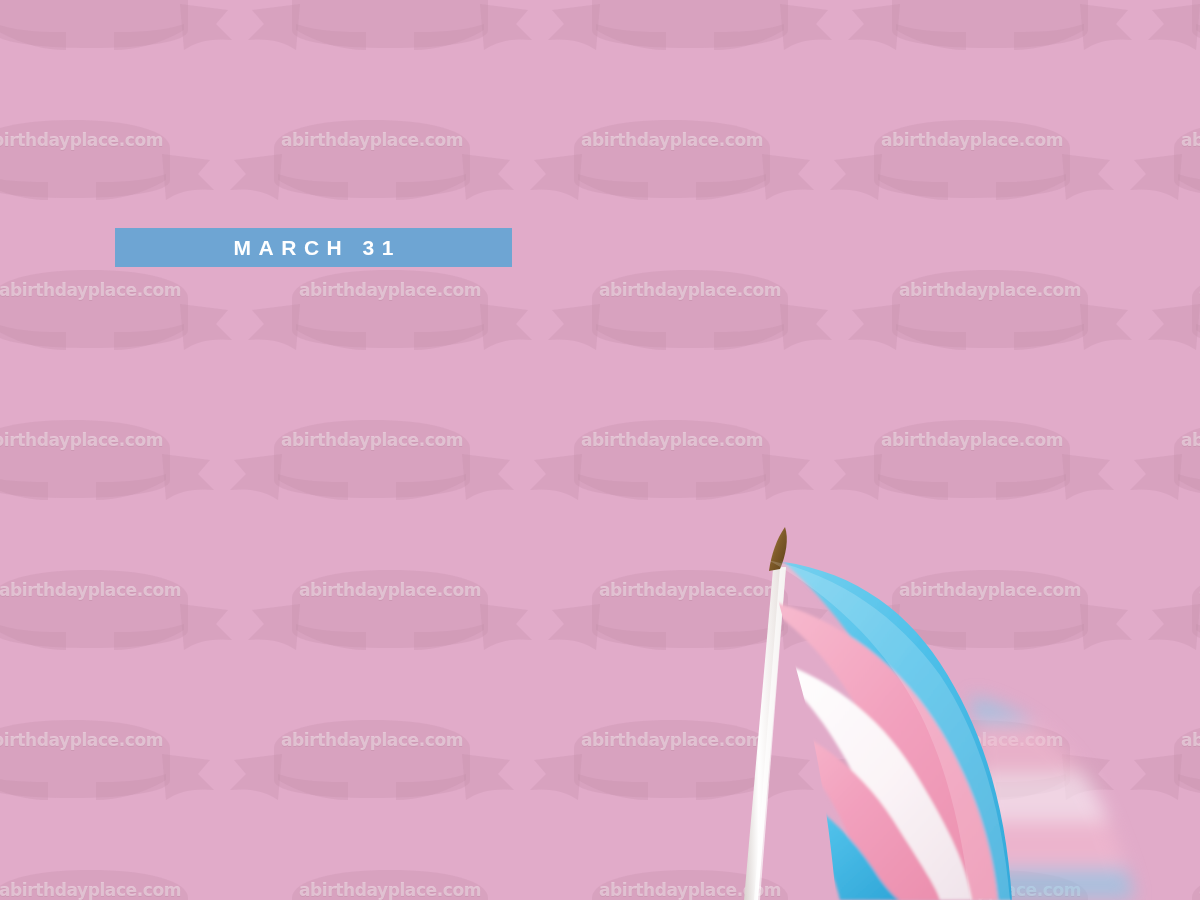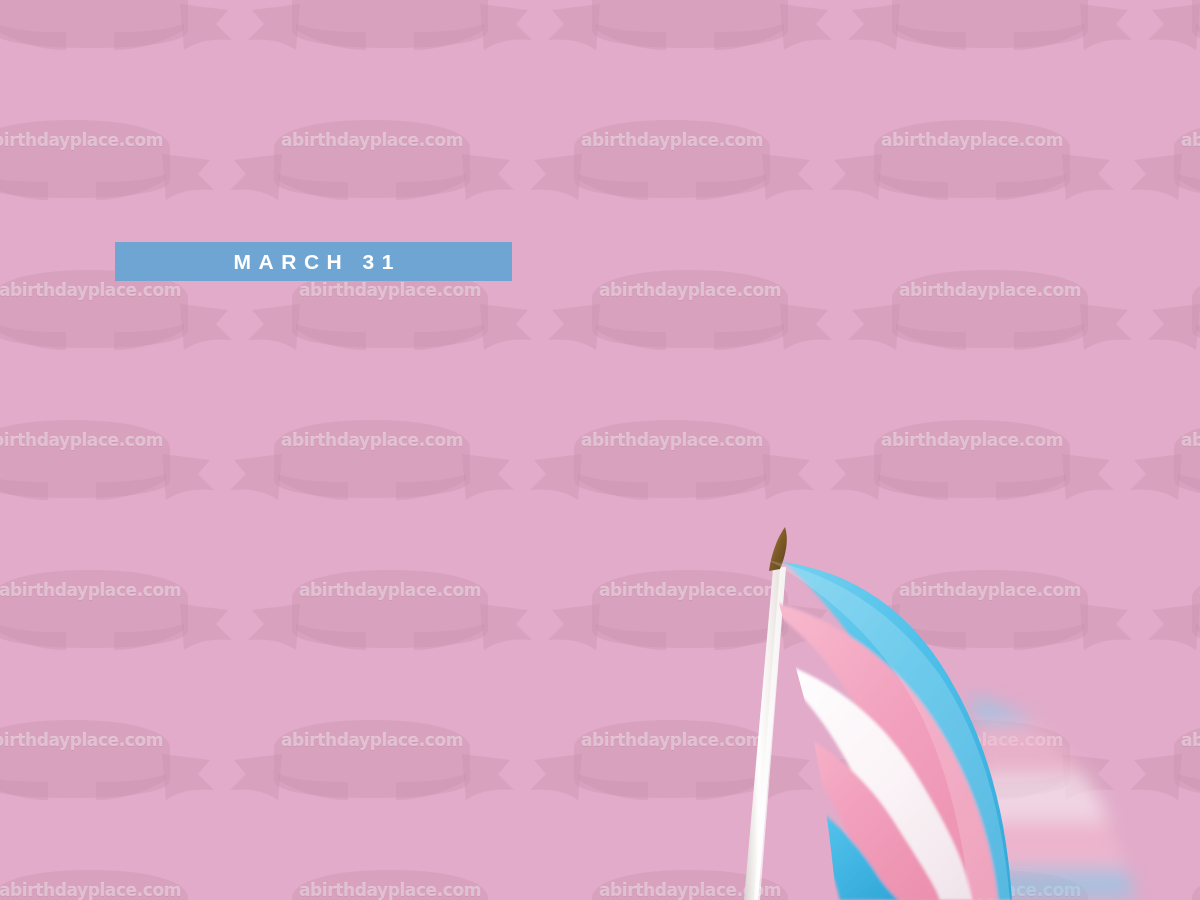--- a/index.html
+++ b/index.html
@@ -52,21 +52,21 @@
   }
   #flag-group svg{ display:block; }
 
   
   #content{
     position:absolute;
     left:0; top:0; width:1200px; height:900px;
   }
   #date-badge{
     position:absolute;
-    left:115px; top:242px;
+    left:115px; top:228px;
     width:397px; height:39px;
     background:#6ea5d3;
     display:flex; align-items:center; justify-content:center;
   }
   #date-badge-label{
     color:#ffffff;
     font-size:21px;
     font-weight:700;
     letter-spacing:7.5px;
     line-height:1;

